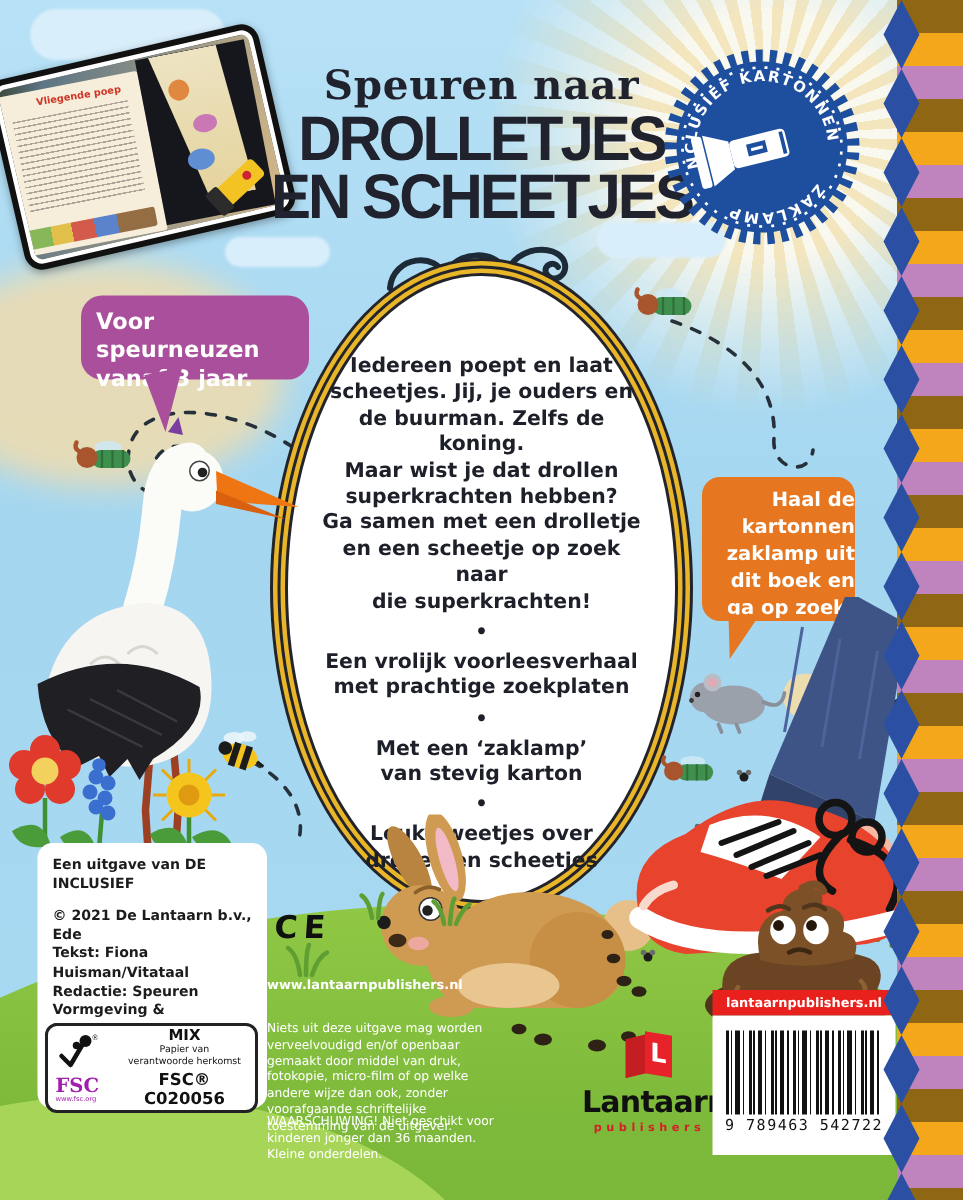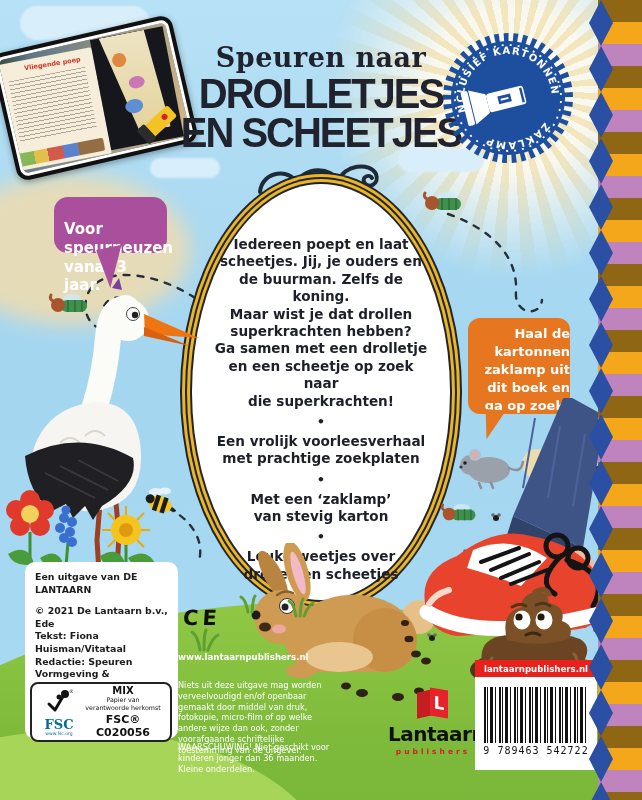--- a/index.html
+++ b/index.html
@@ -50,37 +50,37 @@
   .badge{left:438px;top:28px;width:140px;height:140px;transform:rotate(-14deg);}
 
   
   .oval{left:192px;top:184px;width:258px;height:416px;border-radius:50%;background:#fff;
         box-shadow:0 0 0 2px #23242b,0 0 0 5px #e9b62a,0 0 0 7px #23242b,0 0 0 10px #e9b62a,0 0 0 12px #23242b;
         display:flex;flex-direction:column;align-items:center;justify-content:flex-start;padding-top:52px;box-sizing:border-box;}
   .oval p{margin:0;width:216px;text-align:center;font-size:13.6px;font-weight:bold;line-height:1.28;color:#1d1f29;}
   .dot{font-size:13px;font-weight:bold;color:#1d1f29;margin:4px 0;}
 
   
-  .bubble-pink{left:54px;top:197px;width:113px;height:56px;background:#a94f9b;border-radius:14px;
-      color:#fff;font-weight:bold;font-size:15px;line-height:1.25;padding:23px 10px;box-sizing:border-box;}
+  .bubble-pink{left:54px;top:197px;width:152px;height:56px;background:#a94f9b;border-radius:14px;
+      color:#fff;font-weight:bold;font-size:15px;line-height:1.25;padding:8px 10px;box-sizing:border-box;}
   .tail-pink{left:46px;top:50px;width:0;height:0;border-top:40px solid #a94f9b;border-left:6px solid transparent;
       border-right:20px solid transparent;transform:rotate(-12deg);}
   .bubble-orange{left:468px;top:318px;width:102px;height:96px;background:#e6761f;border-radius:12px;
       color:#fff;font-weight:bold;font-size:13px;line-height:1.38;padding:7px 0 0 11px;box-sizing:border-box;text-align:right;}
   .tail-orange{left:16px;top:92px;width:0;height:0;border-top:30px solid #e6761f;border-left:4px solid transparent;
       border-right:16px solid transparent;transform:rotate(6deg);}
 
   
   .ce{left:183px;top:606px;font-size:21px;font-weight:bold;color:#101010;letter-spacing:4px;transform:skewX(-4deg);}
   .credits{left:25px;top:562px;width:153px;background:#fff;border-radius:10px;padding:9px 8px 8px 10px;box-sizing:border-box;
       font-size:9.4px;line-height:1.34;font-weight:600;color:#1c1c1c;}
   .credits .gap{height:9px;}
   .fsc{left:30px;top:682px;width:142px;height:60px;background:#fff;border:2px solid #222;border-radius:8px;
       display:flex;align-items:center;box-sizing:border-box;padding:3px 5px;}
-  .fsc-left{width:44px;text-align:center;color:#0369a1;}
+  .fsc-left{width:44px;text-align:left;color:#a21caf;}
   .fsc-left .fsc-word{font-family:"DejaVu Serif",serif;font-weight:bold;font-size:13px;line-height:1;}
   .fsc-left .fsc-url{font-size:4.5px;}
   .fsc-right{flex:1;text-align:center;color:#111;}
   .fsc-right .mix{font-size:10px;font-weight:bold;}
   .fsc-right .small{font-size:6.3px;line-height:1.25;}
   .fsc-right .code{font-size:11px;font-weight:bold;margin-top:2px;}
   .site{left:178px;top:652px;font-size:8.6px;font-weight:bold;color:#fff;}
   .legal{left:178px;top:680px;width:152px;font-size:8.2px;line-height:1.32;color:#fff;font-weight:500;}
   .warning{left:178px;top:742px;width:158px;font-size:8.2px;line-height:1.32;color:#fff;font-weight:500;}
 
@@ -445,21 +445,21 @@
     <circle cx="57" cy="37" r="3.6" fill="#241709"></circle>
     <circle cx="79" cy="37" r="3.6" fill="#241709"></circle>
     <path d="M50,27 q8,-5 14,-1 M74,25 q8,-4 14,1" stroke="#4f351b" stroke-width="3" fill="none" stroke-linecap="round"></path>
     <path d="M64,55 q7,-4 14,0" stroke="#3c2812" stroke-width="3" fill="none" stroke-linecap="round"></path>
     <path d="M30,78 q-4,6 2,10 M112,74 q5,5 1,11" stroke="#8d6134" stroke-width="3" fill="none" stroke-linecap="round"></path>
   </svg>
 
   <div class="abs ce">CE</div>
 
   <div class="abs credits">
-    <div>Een uitgave van DE LANTAARN</div>
+    <div>Een uitgave van DE INCLUSIEF</div>
     <div class="gap"></div>
     <div>© 2021 De Lantaarn b.v., Ede</div>
     <div>Tekst: Fiona Huisman/Vitataal</div>
     <div>Redactie: Speuren</div>
     <div>Vormgeving &amp; illustraties:</div>
     <div>Tessa Aaij, Studio Kikor</div>
     <div>ISBN 978-94-6354-272-2</div>
     <div>NUR 228</div>
   </div>
 

